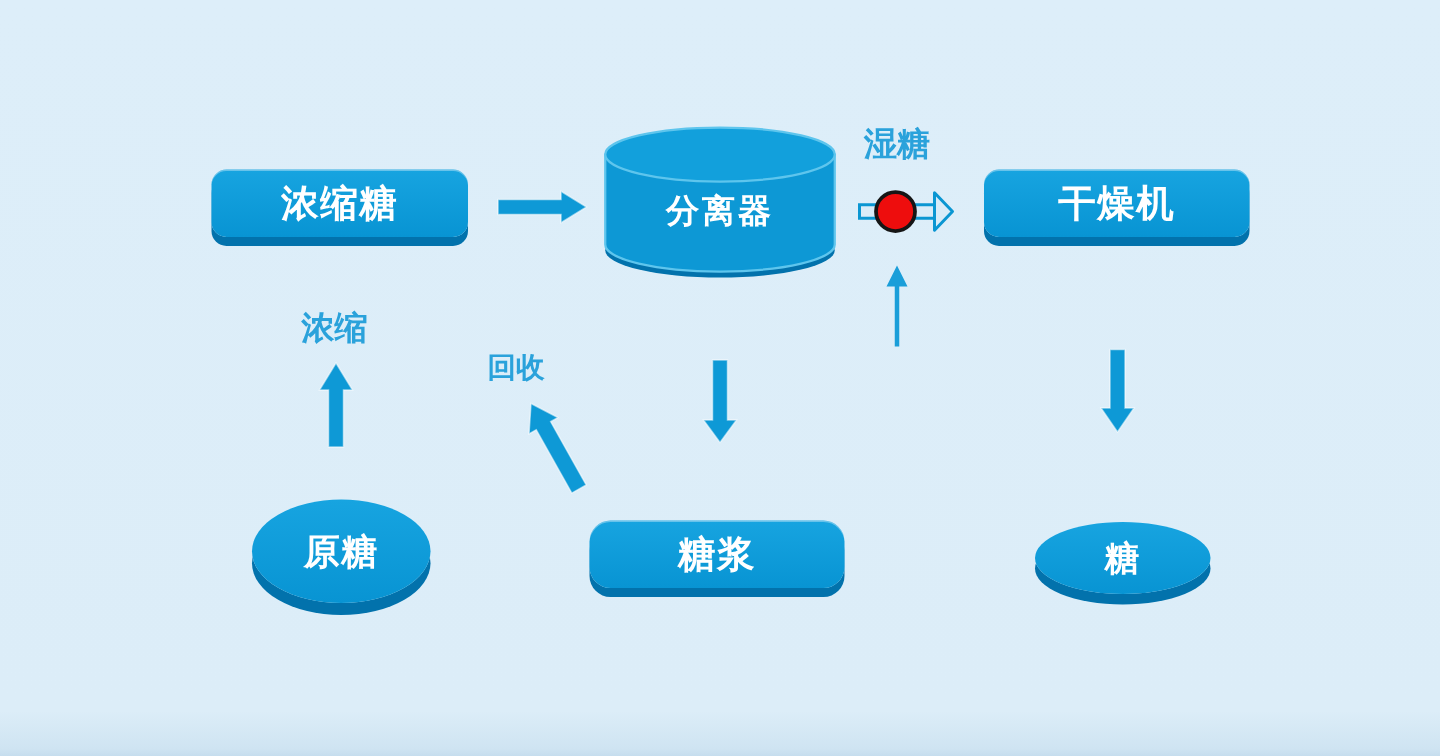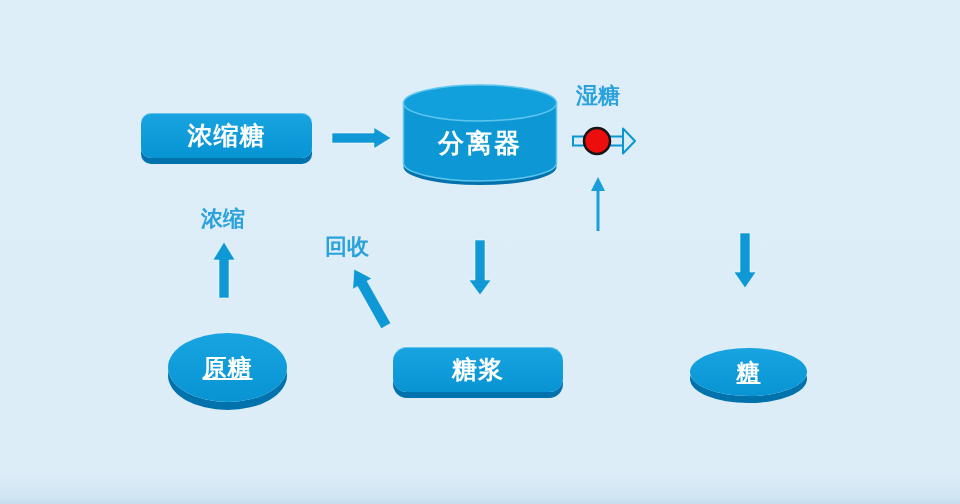--- a/index.html
+++ b/index.html
@@ -21,21 +21,20 @@
     letter-spacing:1px;
   }
   .node-ellipse{
     position:absolute;
     background:linear-gradient(180deg,#17a4e0 0%,#0894d3 100%);
     border-radius:50%;
     color:#ffffff;
     font-weight:bold;
     display:flex;align-items:center;justify-content:center;
     letter-spacing:1px;
-    text-decoration:underline;
   }
   .flow-label{
     position:absolute;
     color:#2aa2db;
     font-weight:bold;
     white-space:nowrap;
   }
   .cyl-label{
     position:absolute;
     color:#ffffff;
@@ -75,31 +74,32 @@
       <polygon points="623,128.5 635,141 623,153.5" fill="#d9ecf8" stroke="#0a96d2" stroke-width="2" stroke-linejoin="round"></polygon>
       <circle cx="597" cy="141" r="13" fill="#ee0d0d" stroke="#151515" stroke-width="2.5"></circle>
     </g>
   </svg>
 
   <svg class="overlay" style="left:401px;top:83px;" width="158" height="106" viewBox="0 0 158 106">
     <ellipse cx="79" cy="84" rx="76.5" ry="18" fill="#0272ac"></ellipse>
     <path d="M2.5,20 L2.5,80 A76.5,18 0 0 0 155.5,80 L155.5,20 Z" fill="#0d98d5" stroke="#5ec5ed" stroke-width="1.5"></path>
     <ellipse cx="79" cy="20" rx="76.5" ry="18" fill="#12a0dc" stroke="#5ec5ed" stroke-width="1.5"></ellipse>
   </svg>
-  <div class="cyl-label" style="left:401px;top:126px;width:158px;font-size:26px;font-family:Liberation Serif, serif;">分离器</div>
+  <div class="cyl-label" style="left:401px;top:126px;width:158px;font-size:22px;font-family:Liberation Serif, serif;">分离器</div>
 
   <div class="node-box" style="left:141px;top:113px;width:171px;height:45px;font-size:25px;">浓缩糖</div>
 
+  <div class="node-box" style="left:656px;top:113px;width:177px;height:45px;font-size:25px;">干燥机</div>
 
   <div class="node-box" style="left:393px;top:347px;width:170px;height:45px;font-size:25px;border-radius:14px;">糖浆</div>
 
   <div class="node-ellipse" style="left:168px;top:333px;width:119px;height:69px;font-size:24px;box-shadow:0 8px 0 #0272ac;">原糖</div>
 
   <div class="node-ellipse" style="left:690px;top:348px;width:117px;height:48px;font-size:23px;box-shadow:0 7px 0 #0272ac;">糖</div>
 
   <div class="flow-label" style="left:576px;top:81px;font-size:22px;text-align:right;">湿糖</div>
 
   <div class="flow-label" style="left:201px;top:204px;font-size:22px;font-family:Liberation Mono, monospace;">浓缩</div>
 
-  <div class="flow-label" style="left:325px;top:232px;font-size:22px;">回收</div>
+  <div class="flow-label" style="left:325px;top:232px;font-size:19px;">回收</div>
 
 
 </div>
 
 </body></html>

